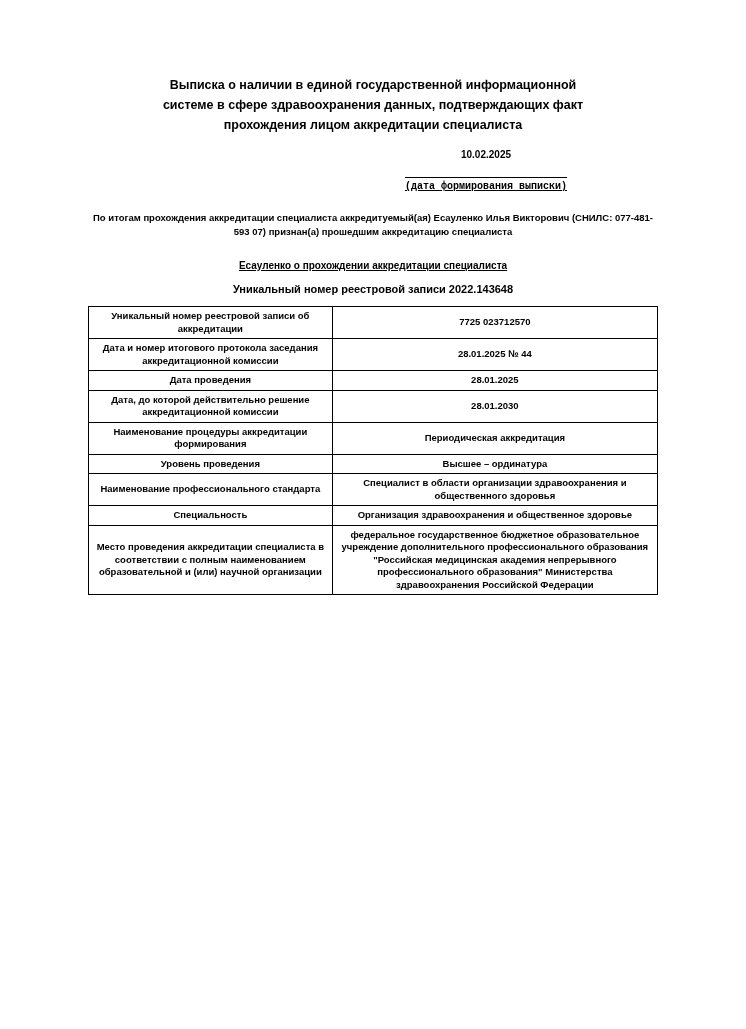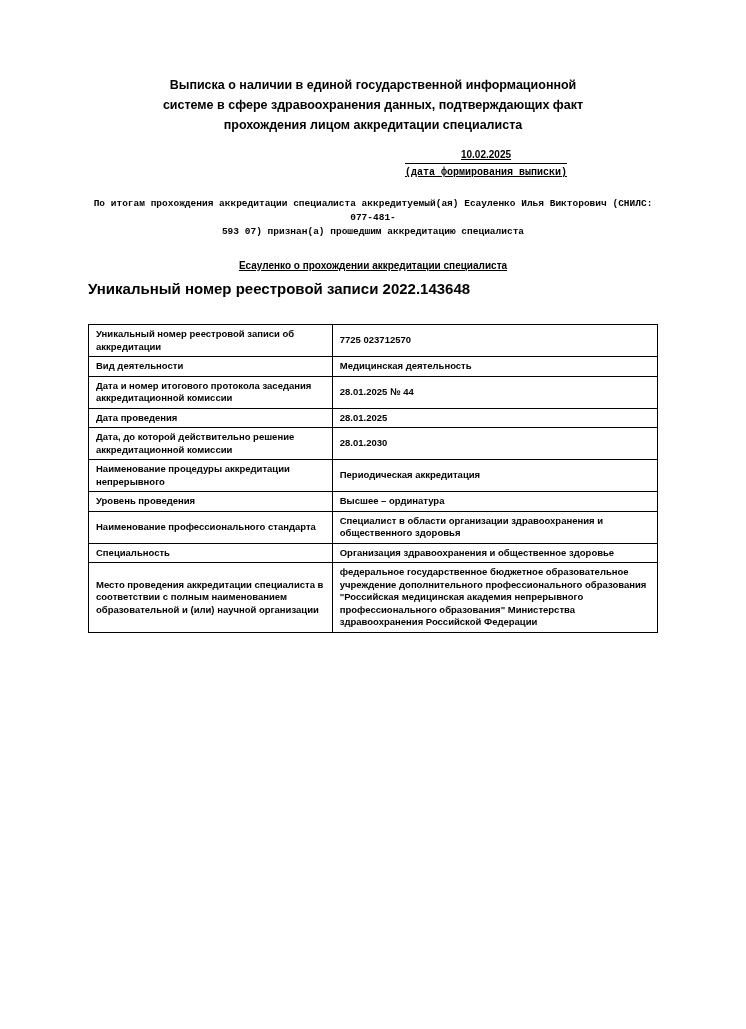--- a/index.html
+++ b/index.html
@@ -30,59 +30,58 @@
     white-space: pre-line;
   }
   .date-block {
     width: max-content;
     margin: 14px 91px 0 auto;
     text-align: center;
     font-size: 10px;
   }
   .date-value {
     display: block;
-    padding-bottom: 2px;
+    padding-bottom: 16px;
     border-bottom: 1.5px solid #000;
     line-height: 12px;
-    text-decoration: underline;
   }
   .date-label {
     display: block;
     margin-top: 3px;
     line-height: 12px;
     text-decoration: underline;
     white-space: nowrap;
     font-family: Liberation Mono, monospace;
   }
   .intro {
     margin: 18px 0 0 0;
     font-size: 9.5px;
     line-height: 14px;
     text-align: center;
     white-space: pre-line;
-    font-family: Liberation Mono, monospace;
   }
   .section-heading {
     margin-top: 21px;
     font-size: 10px;
     line-height: 12px;
     text-align: center;
     text-decoration: underline;
   }
   .registry-heading {
     margin-top: 9px;
-    font-size: 15px;
+    font-size: 11px;
     line-height: 16px;
-    text-align: left;
+    text-align: center;
   }
   .info-table {
     width: 100%;
-    margin-top: 27px;
+    margin-top: 9px;
     border-collapse: collapse;
     table-layout: fixed;
+    text-align: center;
   }
   .info-table td {
     border: 1.5px solid #000;
     padding: 3px 7px;
     font-size: 9.5px;
     line-height: 12.5px;
     vertical-align: middle;
     word-wrap: break-word;
   }
   .info-table td.cell-label {
@@ -110,37 +109,33 @@
 
   <div class="registry-heading">Уникальный номер реестровой записи 2022.143648</div>
 
   <table class="info-table">
     <tbody>
       <tr>
         <td class="cell-label">Уникальный номер реестровой записи об аккредитации</td>
         <td class="cell-value">7725 023712570</td>
       </tr>
       <tr>
-        <td class="cell-label">Вид деятельности</td>
-        <td class="cell-value">Медицинская деятельность</td>
-      </tr>
-      <tr>
         <td class="cell-label">Дата и номер итогового протокола заседания аккредитационной комиссии</td>
         <td class="cell-value">28.01.2025 № 44</td>
       </tr>
       <tr>
         <td class="cell-label">Дата проведения</td>
         <td class="cell-value">28.01.2025</td>
       </tr>
       <tr>
         <td class="cell-label">Дата, до которой действительно решение аккредитационной комиссии</td>
         <td class="cell-value">28.01.2030</td>
       </tr>
       <tr>
-        <td class="cell-label">Наименование процедуры аккредитации непрерывного</td>
+        <td class="cell-label">Наименование процедуры аккредитации формирования</td>
         <td class="cell-value">Периодическая аккредитация</td>
       </tr>
       <tr>
         <td class="cell-label">Уровень проведения</td>
         <td class="cell-value">Высшее – ординатура</td>
       </tr>
       <tr>
         <td class="cell-label">Наименование профессионального стандарта</td>
         <td class="cell-value">Специалист в области организации здравоохранения и общественного здоровья</td>
       </tr>

